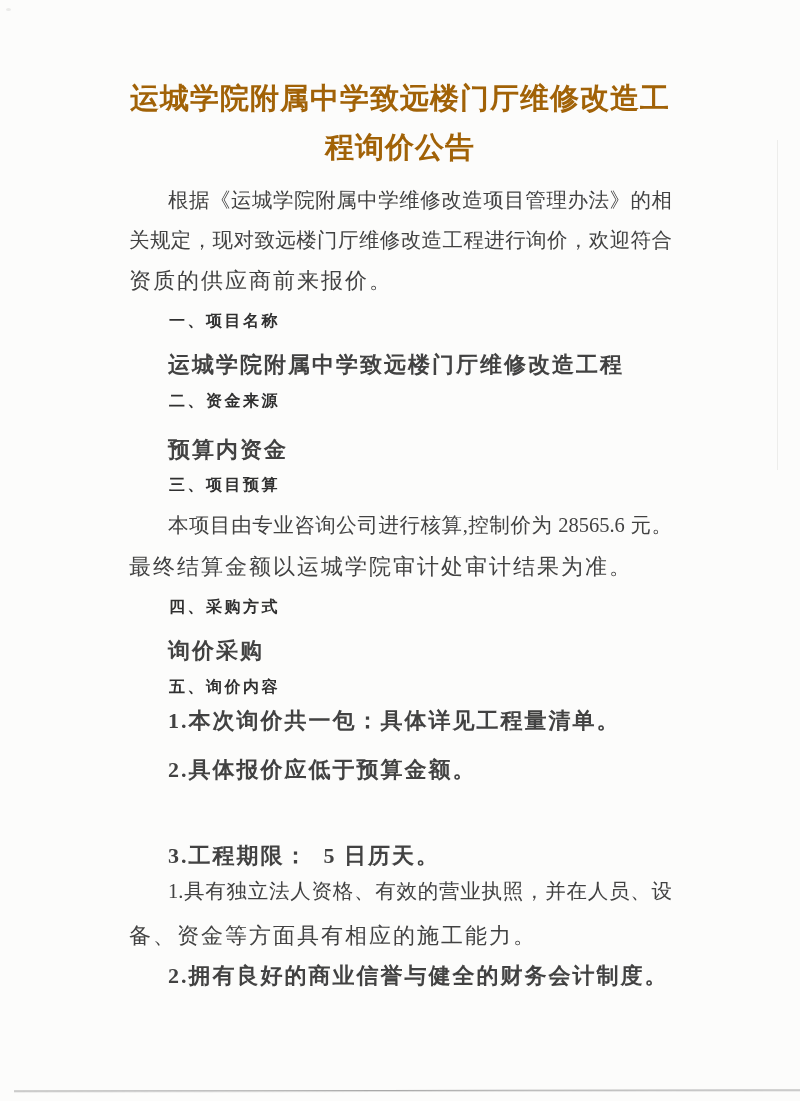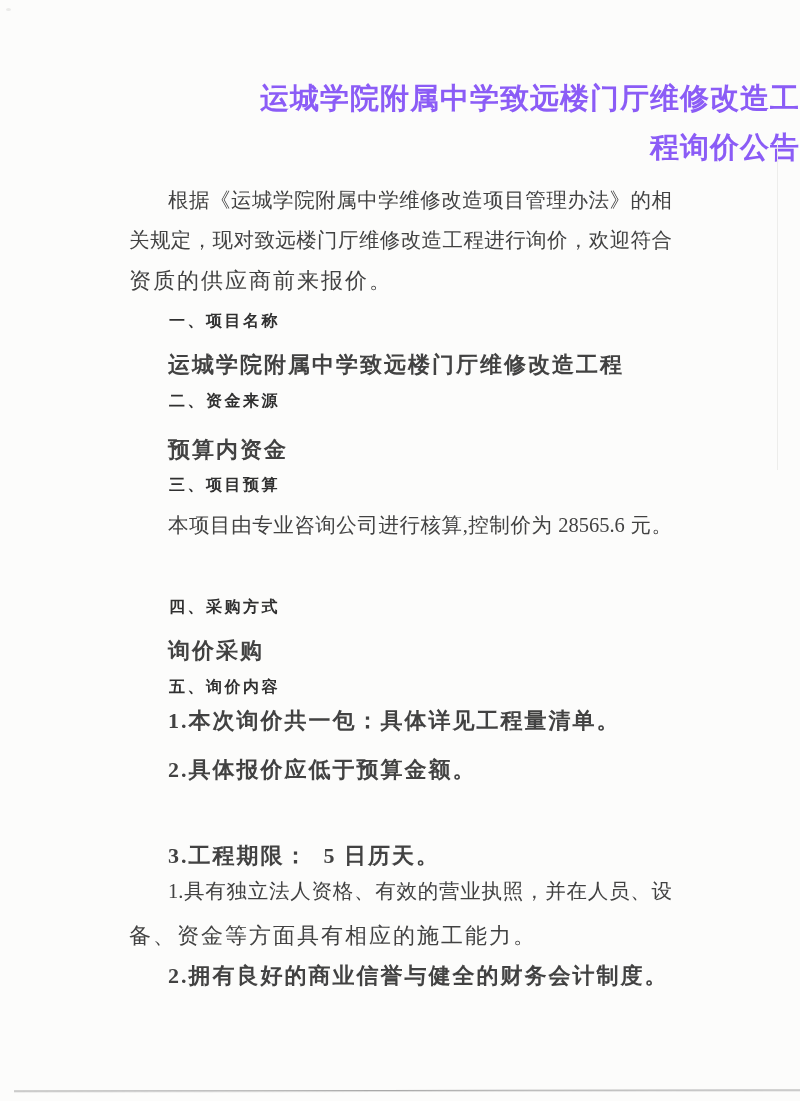--- a/index.html
+++ b/index.html
@@ -18,25 +18,25 @@
   }
   .line {
     position: absolute;
     line-height: 1.25;
     white-space: pre;
     color: #424242;
   }
   .title {
     left: 0;
     width: 800px;
-    text-align: right;
+    text-align: center;
     font-size: 29px;
     font-weight: bold;
     letter-spacing: 1px;
-    color: #8b5cf6;
+    color: #a16207;
     white-space: pre;
   }
   .head {
     left: 169px;
     font-size: 16px;
     font-weight: bold;
     letter-spacing: 2.5px;
     color: #303030;
   }
   .body {
@@ -96,20 +96,21 @@
   <div class="line body" style="top:267px">资质的供应商前来报价。</div>
 
   <div class="line head" style="top:311px">一、项目名称</div>
   <div class="line body ind2" style="top:351px">运城学院附属中学致远楼门厅维修改造工程</div>
 
   <div class="line head" style="top:391px">二、资金来源</div>
   <div class="line body ind2" style="top:436px">预算内资金</div>
 
   <div class="line head" style="top:475px">三、项目预算</div>
   <div class="line just ind" style="top:513px">本项目由专业咨询公司进行核算,控制价为 28565.6 元。</div>
+  <div class="line body" style="top:553px">最终结算金额以运城学院审计处审计结果为准。</div>
 
   <div class="line head" style="top:597px">四、采购方式</div>
   <div class="line body ind2" style="top:637px">询价采购</div>
 
   <div class="line head" style="top:677px">五、询价内容</div>
   <div class="line body ind2" style="top:707px">1.本次询价共一包：具体详见工程量清单。</div>
   <div class="line body ind2" style="top:756px">2.具体报价应低于预算金额。</div>
   <div class="line body ind2" style="top:842px">3.工程期限：  5 日历天。</div>
 
   <div class="line just ind" style="top:879px">1.具有独立法人资格、有效的营业执照，并在人员、设</div>

